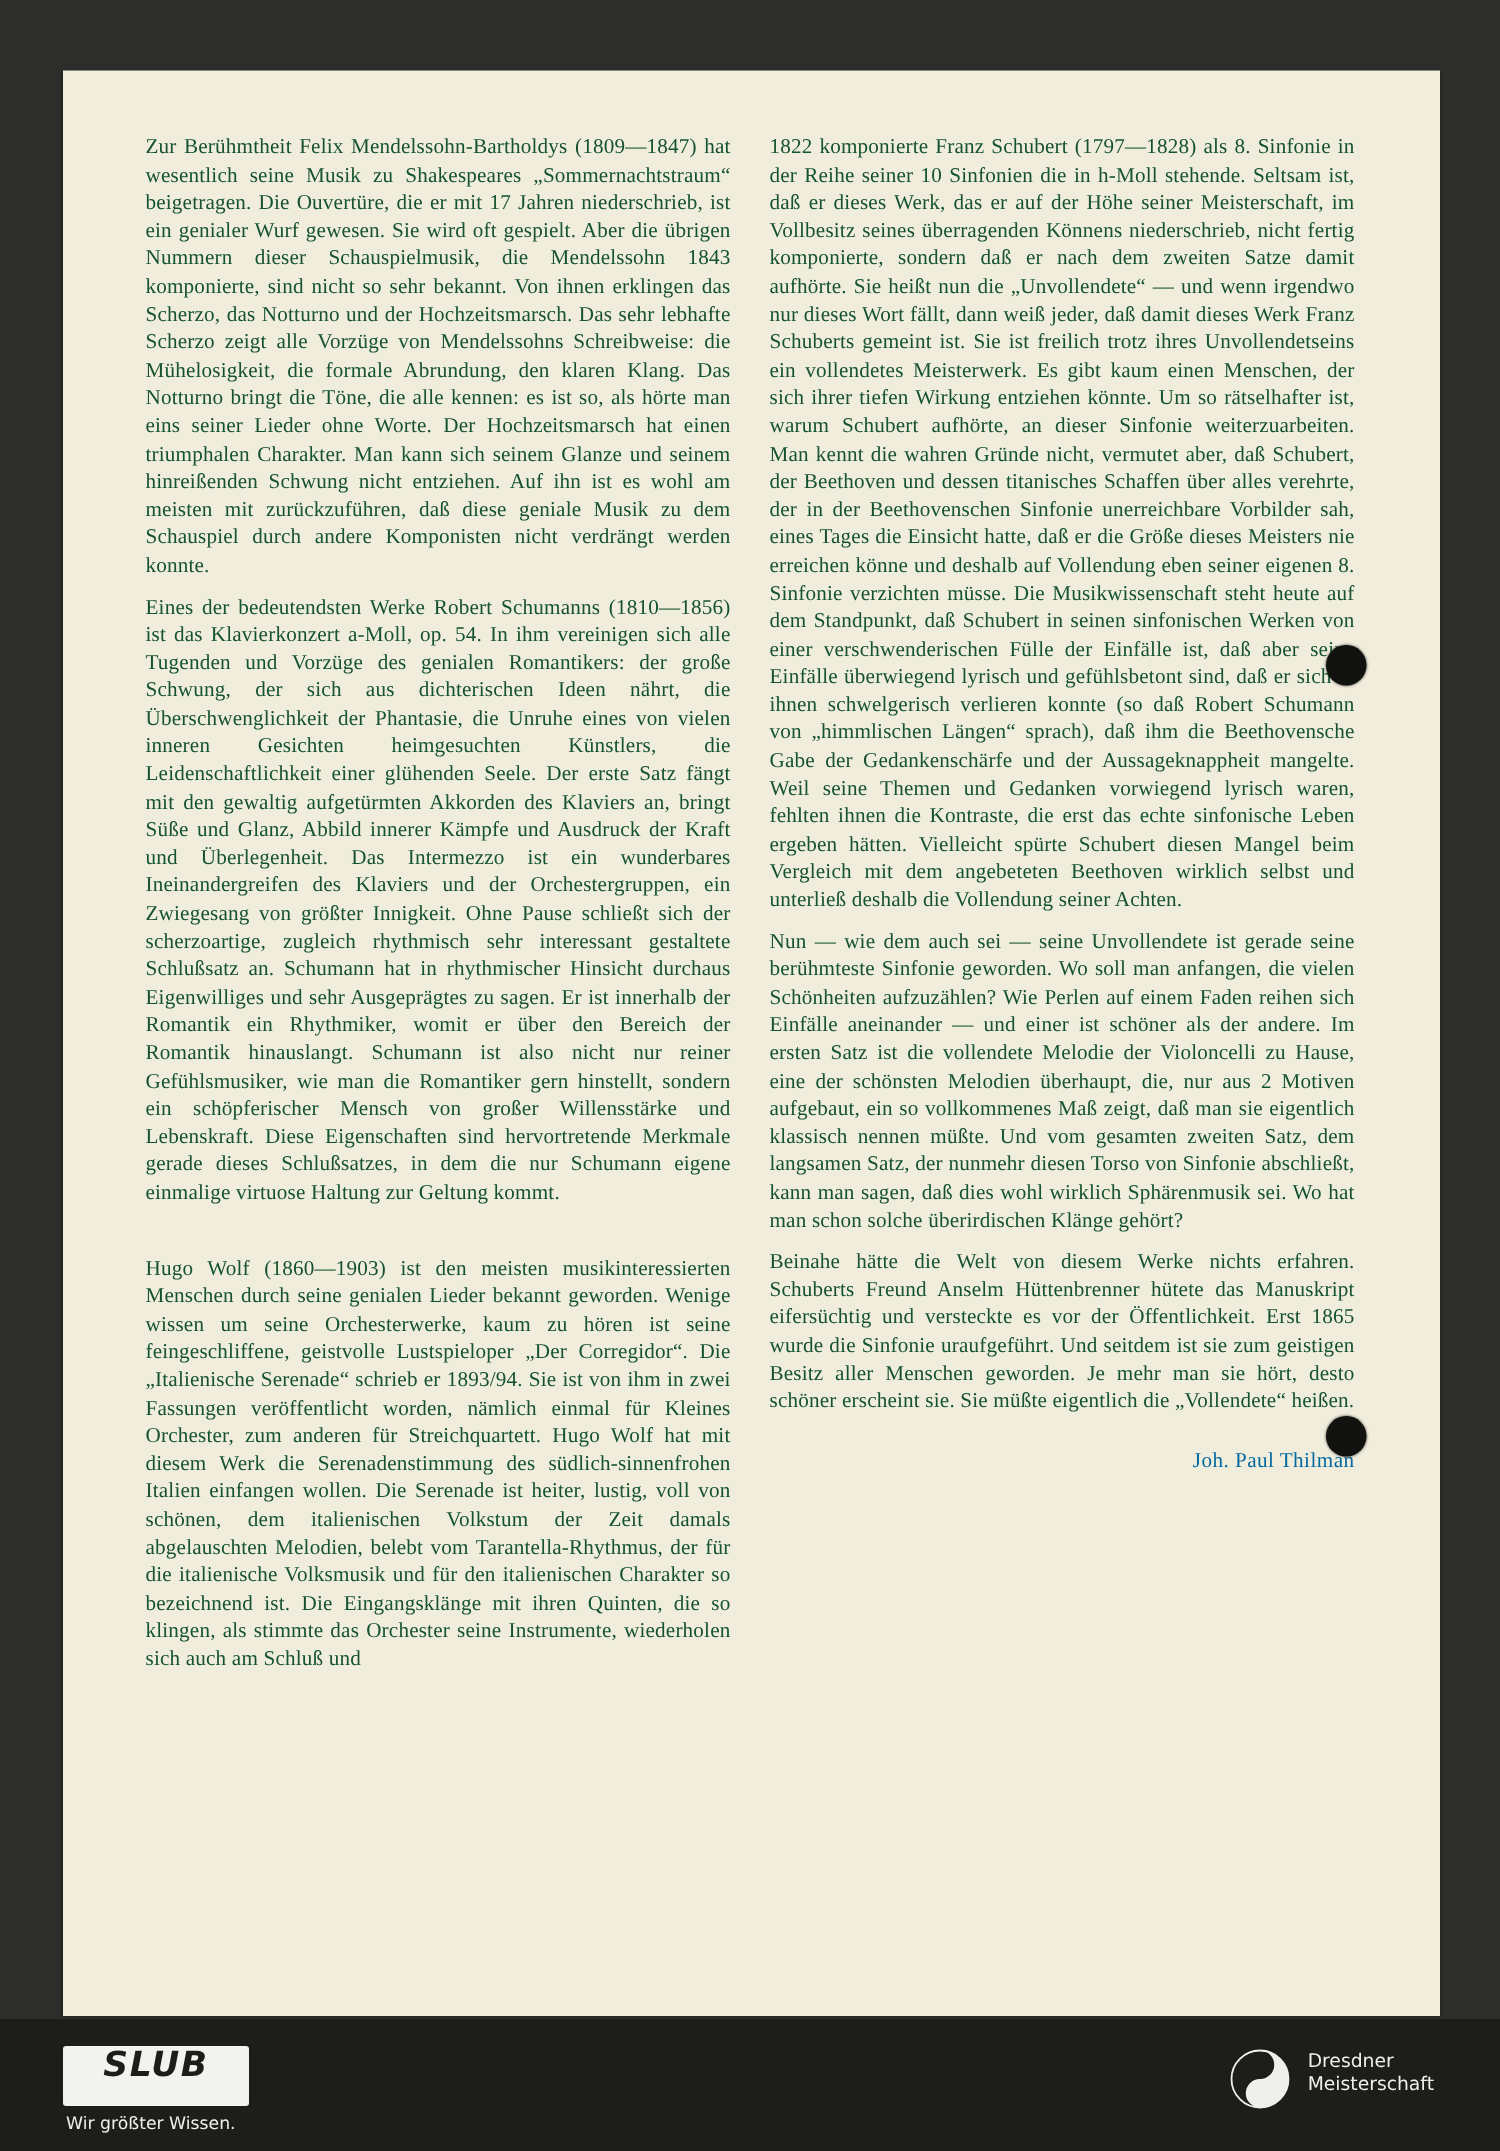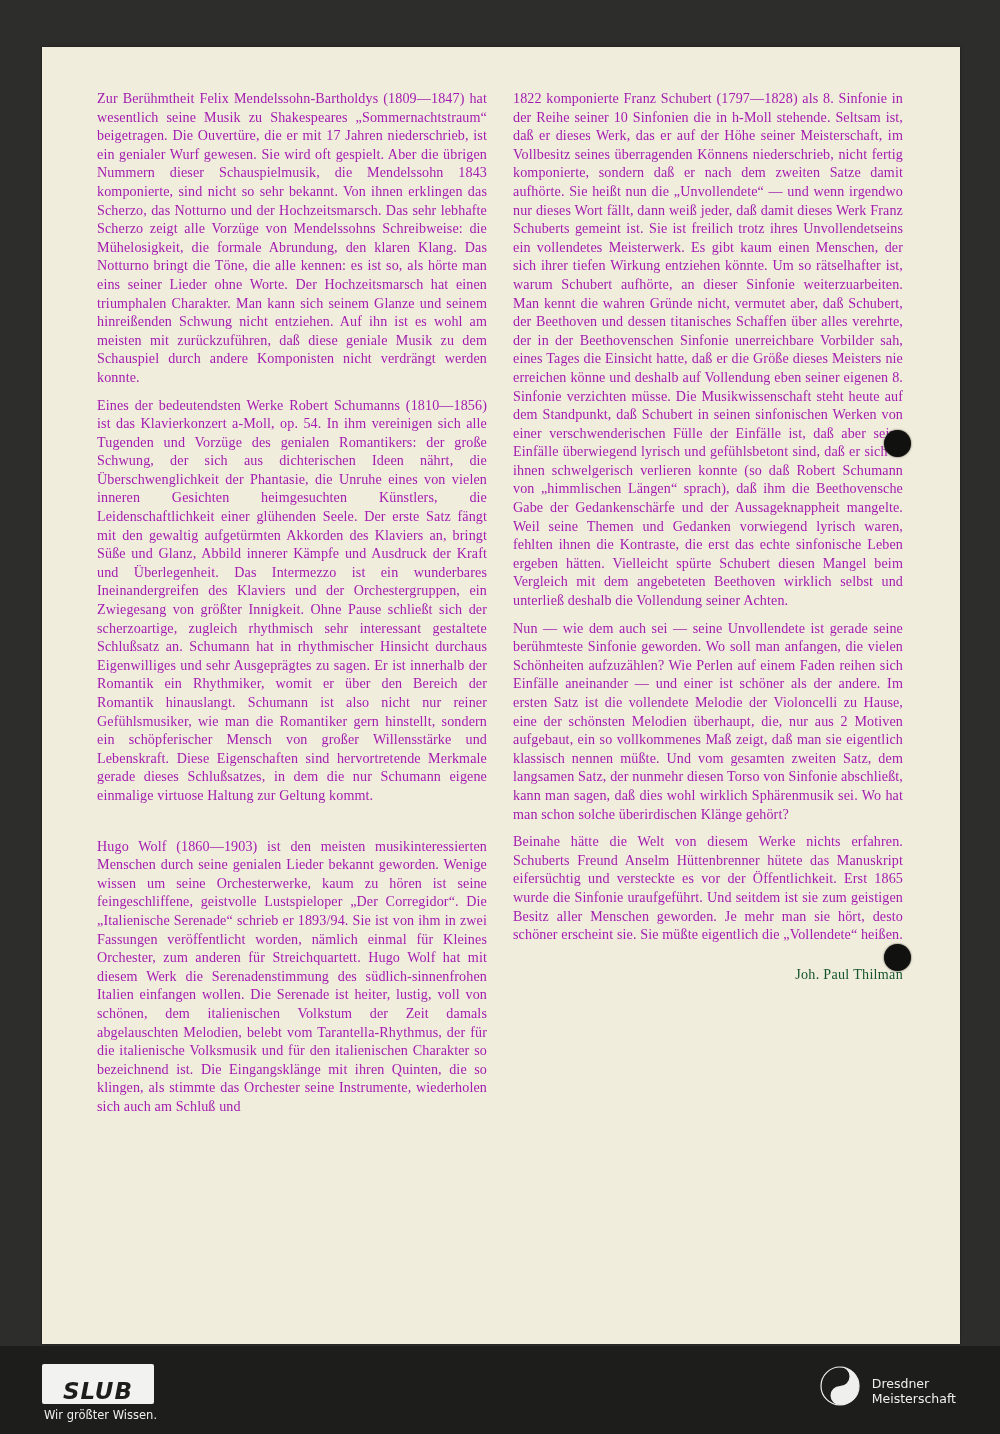--- a/index.html
+++ b/index.html
@@ -44,33 +44,33 @@
   }
   .col {
     width: 390px;
   }
   .col p {
     margin: 0 0 9px 0;
     font-size: 14.1px;
     line-height: 18.6px;
     text-align: justify;
     text-justify: inter-word;
-    color: #a21caf;
+    color: #14532d;
     letter-spacing: 0.12px;
     hyphens: manual;
   }
   .col p:last-child {
     margin-bottom: 0;
     margin-top: 32px;
   }
   .signature {
     text-align: right;
     font-size: 14.1px;
     line-height: 18.6px;
-    color: #14532d;
+    color: #0369a1;
     margin-top: 21px;
     letter-spacing: 0.3px;
   }
   
   .hole {
     position: absolute;
     width: 27px;
     height: 27px;
     border-radius: 50%;
     background: #111110;
@@ -85,26 +85,26 @@
     left: 0;
     bottom: 0;
     width: 1000px;
     height: 88px;
     background: #1d1d1b;
   }
   .slub {
     position: absolute;
     left: 42px;
     top: 18px;
-    width: 112px;
+    width: 124px;
     height: 40px;
     background: #f2f2f0;
     border-radius: 2px;
     display: flex;
-    align-items: flex-end;
+    align-items: flex-start;
     justify-content: center;
   }
   .slub-text {
     font-family: "DejaVu Sans", sans-serif;
     font-weight: bold;
     font-style: italic;
     font-size: 23px;
     color: #1d1d1b;
     letter-spacing: 1px;
   }
@@ -114,21 +114,21 @@
     top: 62px;
     font-family: "DejaVu Sans", sans-serif;
     font-size: 11.5px;
     color: #efefed;
   }
   .dp-logo {
     position: absolute;
     right: 44px;
     top: 20px;
     display: flex;
-    align-items: flex-end;
+    align-items: flex-start;
     gap: 12px;
   }
   .dp-mark {
     width: 40px;
     height: 40px;
     position: relative;
   }
   .dp-name {
     font-family: "DejaVu Sans", sans-serif;
     font-size: 12.5px;

